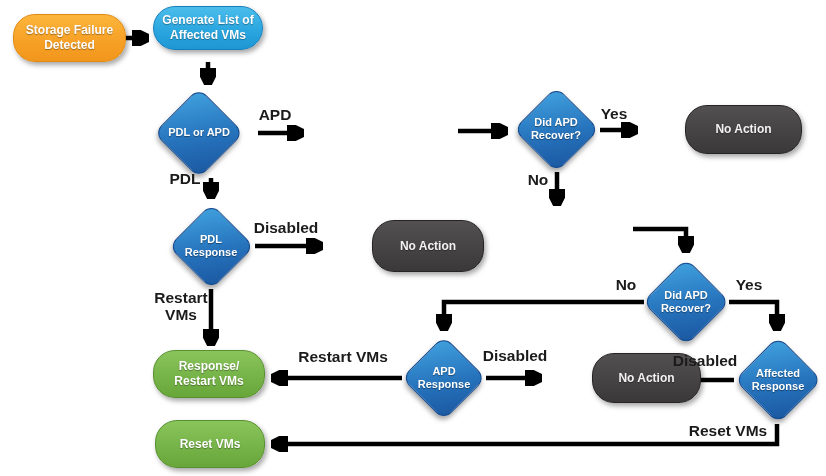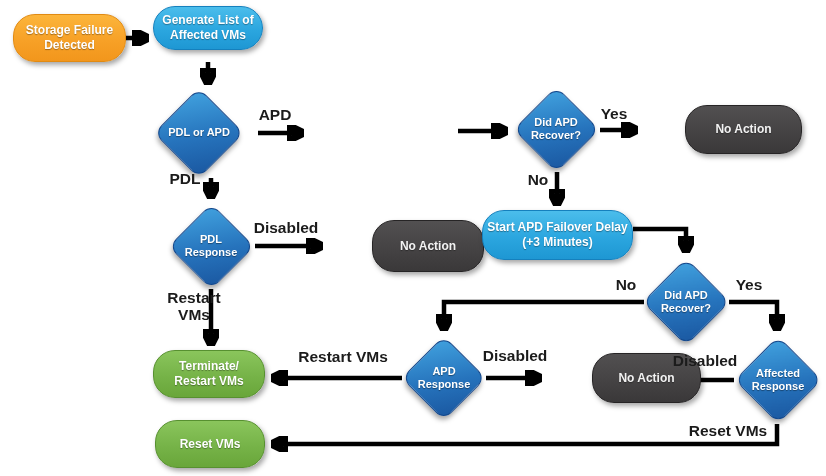--- a/index.html
+++ b/index.html
@@ -73,24 +73,22 @@
 Detected</div>
 
   <div class="node blue" style="left:153px;top:6px;width:110px;height:44px;">Generate List of
 Affected VMs</div>
 
 
   <div class="node dark" style="left:641px;top:105px;width:117px;height:49px;">No Action</div>
 
   <div class="node dark" style="left:328px;top:220px;width:112px;height:52px;">No Action</div>
 
-  <div class="node blue" style="left:482px;top:210px;width:151px;height:50px;">Start APD Failover Delay
-(+3 Minutes)</div>
 
-  <div class="node green" style="left:153px;top:350px;width:112px;height:48px;">Terminate/
+  <div class="node green" style="left:153px;top:350px;width:112px;height:48px;">Response/
 Restart VMs</div>
 
   <div class="node dark" style="left:548px;top:353px;width:109px;height:50px;">No Action</div>
 
   <div class="node green" style="left:155px;top:420px;width:110px;height:48px;">Reset VMs</div>
 
   <div class="diamond" style="left:154px;top:88px;width:90px;height:90px;">
     <div class="shape"></div>
     <div class="dlabel">PDL or APD</div>
   </div>
@@ -123,21 +121,21 @@
     <div class="shape"></div>
     <div class="dlabel">Affected
 Response</div>
   </div>
 
   <div class="elabel" style="left:275px;top:115px;">APD</div>
   <div class="elabel" style="left:614px;top:114px;">Yes</div>
   <div class="elabel" style="left:538px;top:180px;">No</div>
   <div class="elabel" style="left:185px;top:179px;">PDL</div>
   <div class="elabel" style="left:286px;top:228px;">Disabled</div>
-  <div class="elabel" style="left:181px;top:306px;margin-left:13px;">Restart
+  <div class="elabel" style="left:181px;top:306px;">Restart
 VMs</div>
   <div class="elabel" style="left:626px;top:285px;">No</div>
   <div class="elabel" style="left:749px;top:285px;">Yes</div>
   <div class="elabel" style="left:343px;top:357px;">Restart VMs</div>
   <div class="elabel" style="left:515px;top:356px;">Disabled</div>
   <div class="elabel" style="left:705px;top:361px;">Disabled</div>
   <div class="elabel" style="left:728px;top:431px;">Reset VMs</div>
 
 </div>
 

